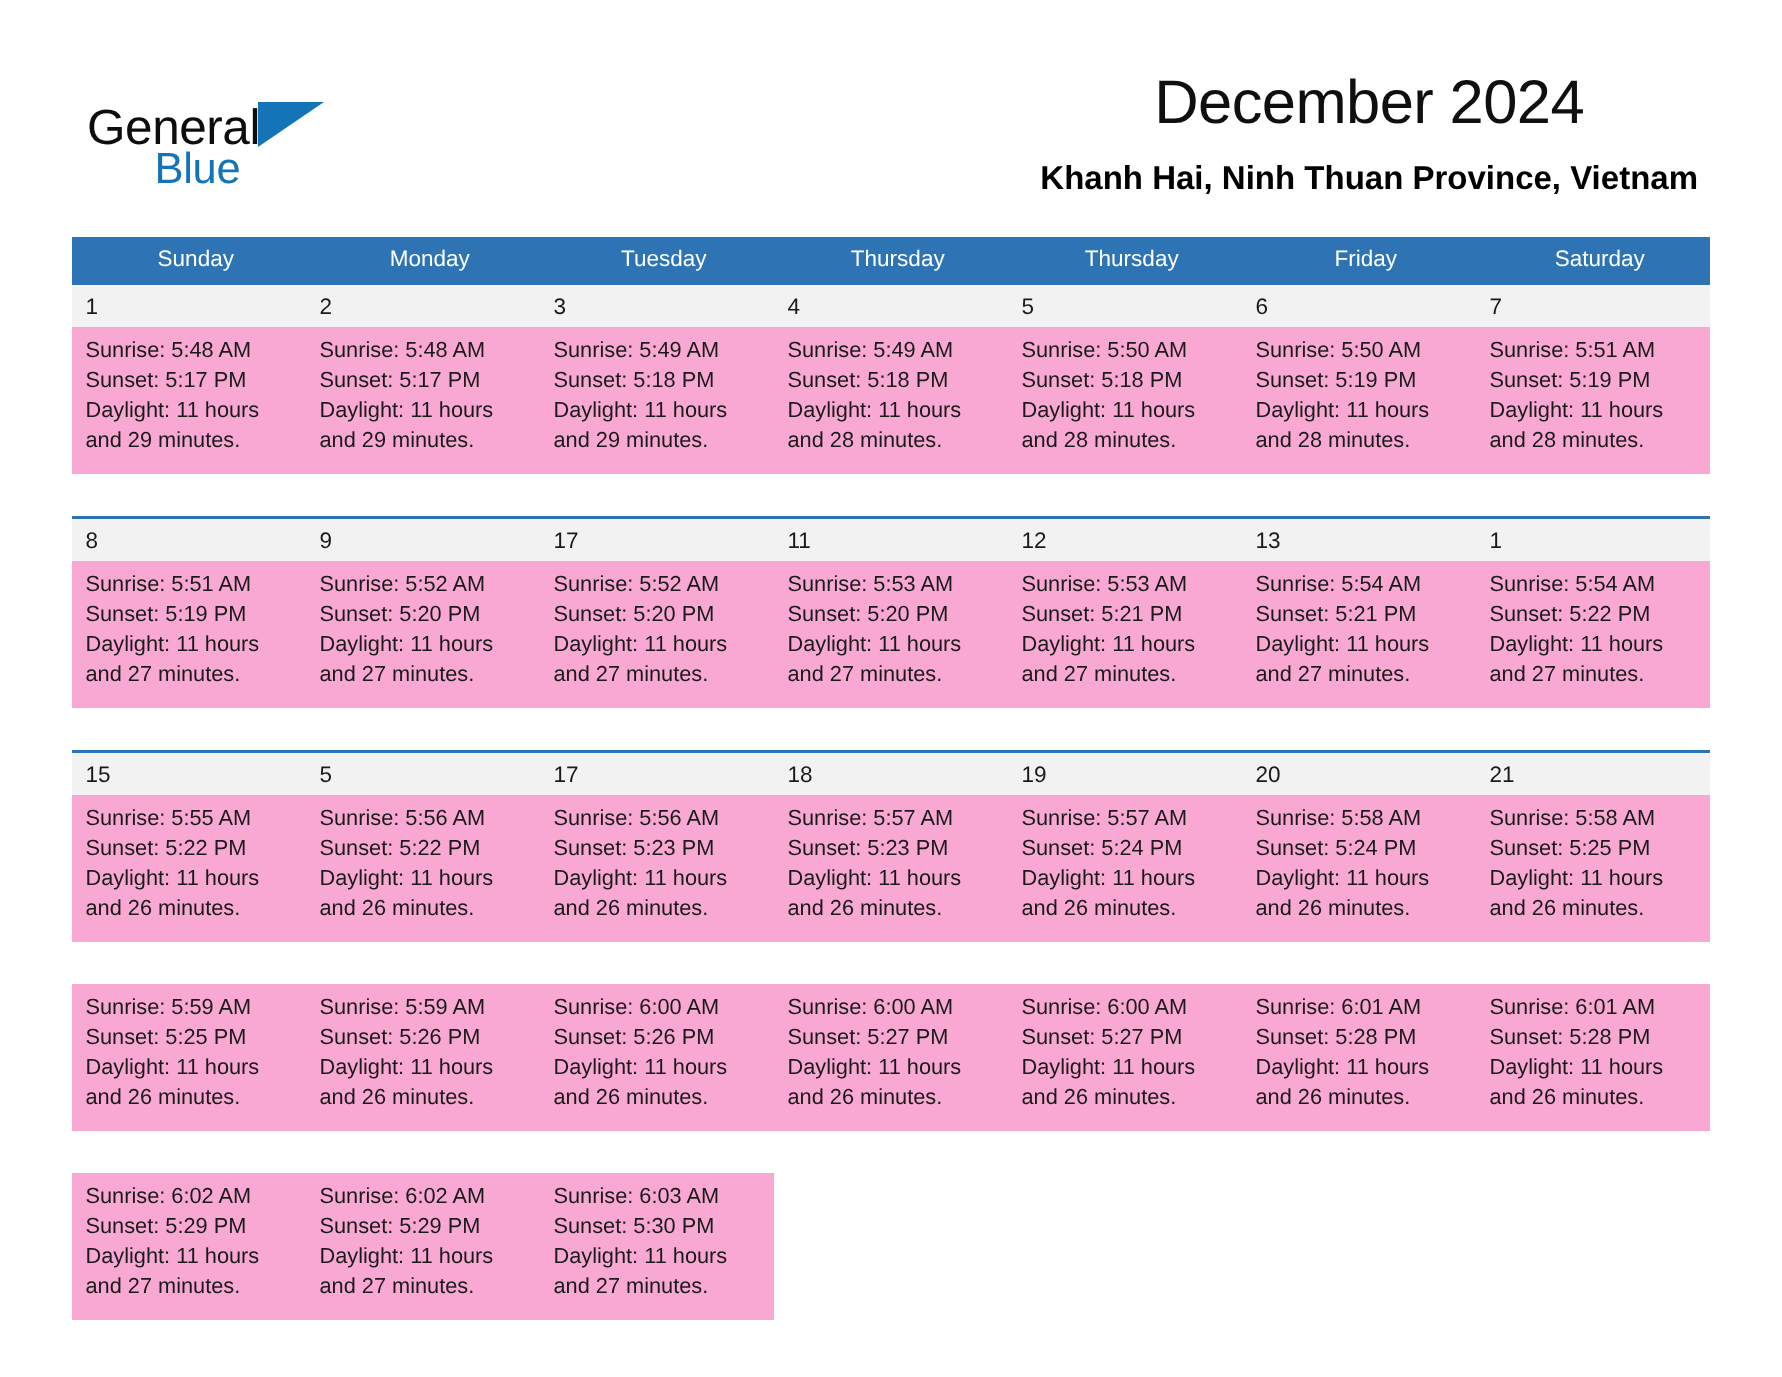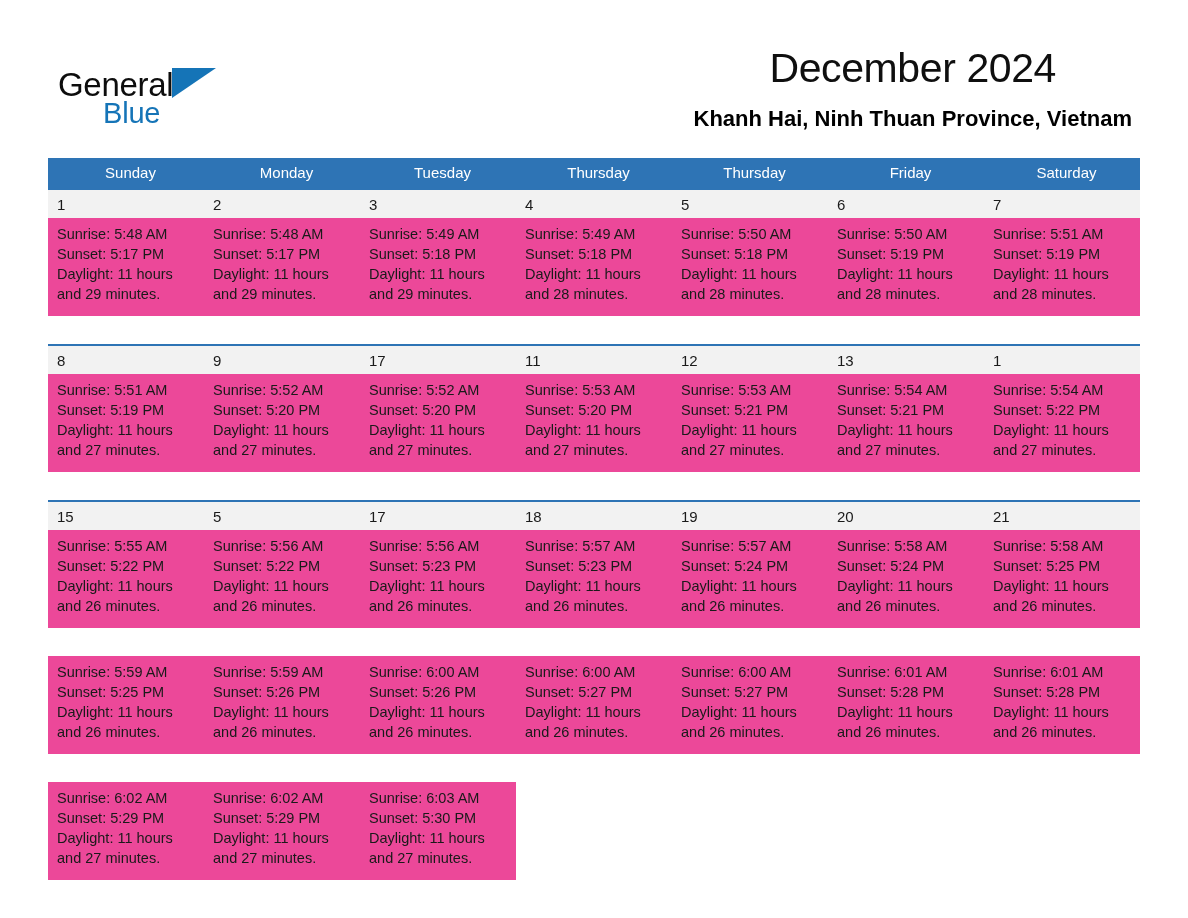--- a/index.html
+++ b/index.html
@@ -122,21 +122,21 @@
     padding: 5px 0 5px 9px;
     vertical-align: middle;
     height: 18px;
   }
   .daynum-row td.empty {
     background: #f2f2f2;
     border-top: 2px solid #ffffff;
   }
 
   .info-row td {
-    background: #ec4899;
+    background: #f9a8d4;
     vertical-align: top;
     padding: 6px 10px 8px 9px;
     height: 84px;
   }
   .info-row td.empty { background: #ffffff; }
 
   .line {
     font-size: 14.5px;
     line-height: 20px;
     color: #1a1a1a;

